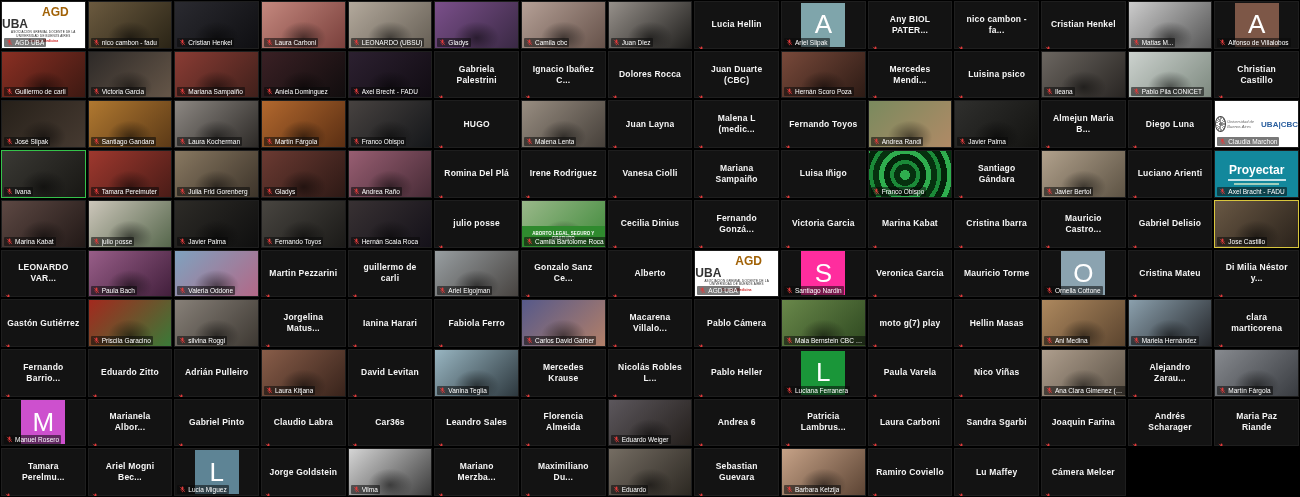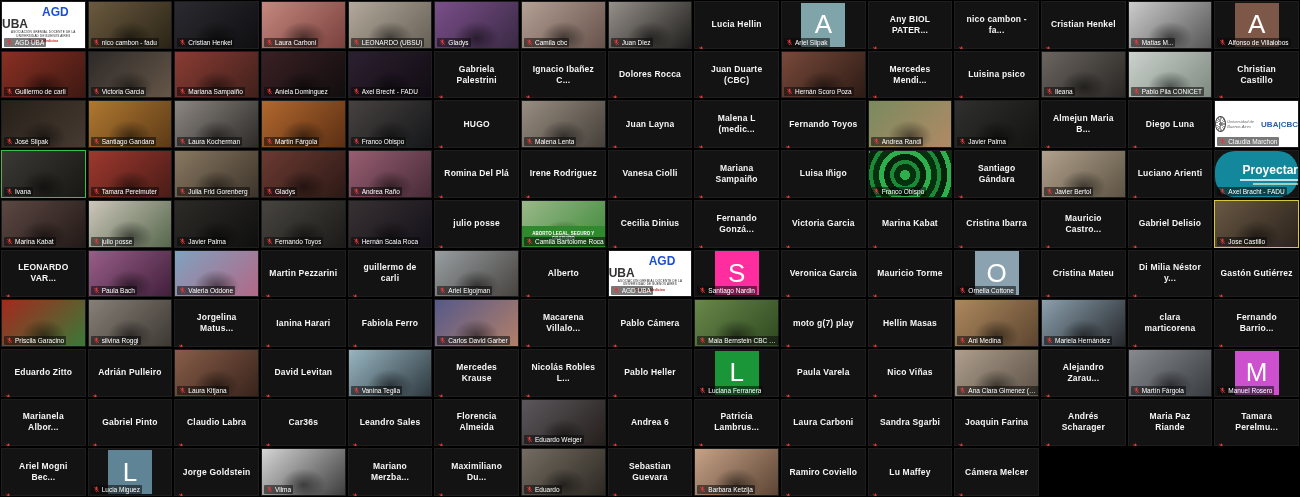--- a/index.html
+++ b/index.html
@@ -21,32 +21,32 @@
   .cornermic{position:absolute;left:4px;bottom:3px;width:7px;height:7px;z-index:3;}
   .cname{position:absolute;inset:0;display:flex;align-items:center;justify-content:center;padding:0 6px;}
   .cname span{color:#f5f5f5;font-size:8.5px;font-weight:700;letter-spacing:.2px;text-align:center;
        line-height:11px;max-height:33px;overflow:hidden;}
   .lettersq{position:absolute;top:50%;left:50%;transform:translate(-50%,-50%);
        width:44px;height:44px;display:flex;align-items:center;justify-content:center;}
   .lettersq span{color:#fff;font-size:26px;font-weight:400;}
   .agd{position:absolute;inset:1px;background:#fff;display:flex;flex-direction:column;
        align-items:center;justify-content:center;gap:1px;}
   .agd .l1{font-size:12px;font-weight:800;color:#333;line-height:12px;}
-  .agd .l1 b{color:#1d4ed8;margin-left:40px;}
+  .agd .l1 b{color:#a16207;margin-left:40px;}
   .agd .l2{font-size:3px;color:#222;letter-spacing:.2px;text-align:center;line-height:3.5px;}
   .agd .l3{font-size:3.5px;color:#cf1f1f;font-weight:700;}
   .cbc{position:absolute;inset:1px;background:#fff;display:flex;flex-direction:row;
        align-items:center;justify-content:center;gap:1px;}
   .cbc .seal{width:14px;height:14px;border-radius:50%;border:1.5px solid #444;
        background:radial-gradient(circle,#777 18%,transparent 20%),
        repeating-conic-gradient(#999 0 12deg,#fff 12deg 24deg);}
   .cbc .script{font-size:4px;font-style:italic;color:#666;}
   .cbc .mark{font-size:8px;font-weight:800;color:#2b5f9e;}
   .slide{position:absolute;inset:1px;background:#13889c;display:flex;flex-direction:column;
-       align-items:flex-end;justify-content:center;gap:2px;border-radius:20px;}
+       align-items:center;justify-content:center;gap:2px;}
   .slide .t{color:#fff;font-size:12px;font-weight:800;}
   .slide .bar{width:70%;height:2px;background:rgba(255,255,255,.75);}
   .slide .bar2{width:55%;height:2px;background:rgba(255,255,210,.6);}
   .spiral{position:absolute;inset:1px;
        background:repeating-radial-gradient(circle at 44% 52%,#2fae4e 0 5px,#06310f 5px 11px,
        #1b8a38 11px 15px,#04230a 15px 21px);}
   .banner{position:absolute;left:1px;right:1px;bottom:1px;height:42%;background:#2f8a2e;
        display:flex;flex-direction:column;align-items:center;justify-content:center;z-index:2;}
   .banner span{color:#fff;font-size:4.5px;font-weight:700;text-align:center;line-height:5.5px;}
 </style>
@@ -1178,20 +1178,31 @@
               <path d="M3 5.6c0 1.8 1.3 3.1 3 3.1s3-1.3 3-3.1" stroke="#e23b3b" stroke-width="1" fill="none"></path>
               <path d="M6 8.7v2" stroke="#e23b3b" stroke-width="1"></path>
               <path d="M1.6 1.4l8.8 9" stroke="#e23b3b" stroke-width="1.1"></path>
             </svg>
           </span>
           <span>Ariel Elgojman</span>
         </div>
       </div>
       <div class="tile">
         <div class="cname">
+          <span>Gonzalo Sanz Ce...</span>
+        </div>
+        <span class="cornermic"><svg viewBox="0 0 12 12" width="100%" height="100%">
+            <rect x="4.4" y="1" width="3.2" height="6" rx="1.6" fill="#e23b3b"></rect>
+            <path d="M3 5.6c0 1.8 1.3 3.1 3 3.1s3-1.3 3-3.1" stroke="#e23b3b" stroke-width="1" fill="none"></path>
+            <path d="M6 8.7v2" stroke="#e23b3b" stroke-width="1"></path>
+            <path d="M1.6 1.4l8.8 9" stroke="#e23b3b" stroke-width="1.1"></path>
+          </svg></span>
+      </div>
+      <div class="tile">
+        <div class="cname">
           <span>Alberto</span>
         </div>
         <span class="cornermic"><svg viewBox="0 0 12 12" width="100%" height="100%">
             <rect x="4.4" y="1" width="3.2" height="6" rx="1.6" fill="#e23b3b"></rect>
             <path d="M3 5.6c0 1.8 1.3 3.1 3 3.1s3-1.3 3-3.1" stroke="#e23b3b" stroke-width="1" fill="none"></path>
             <path d="M6 8.7v2" stroke="#e23b3b" stroke-width="1"></path>
             <path d="M1.6 1.4l8.8 9" stroke="#e23b3b" stroke-width="1.1"></path>
           </svg></span>
       </div>
       <div class="tile">

